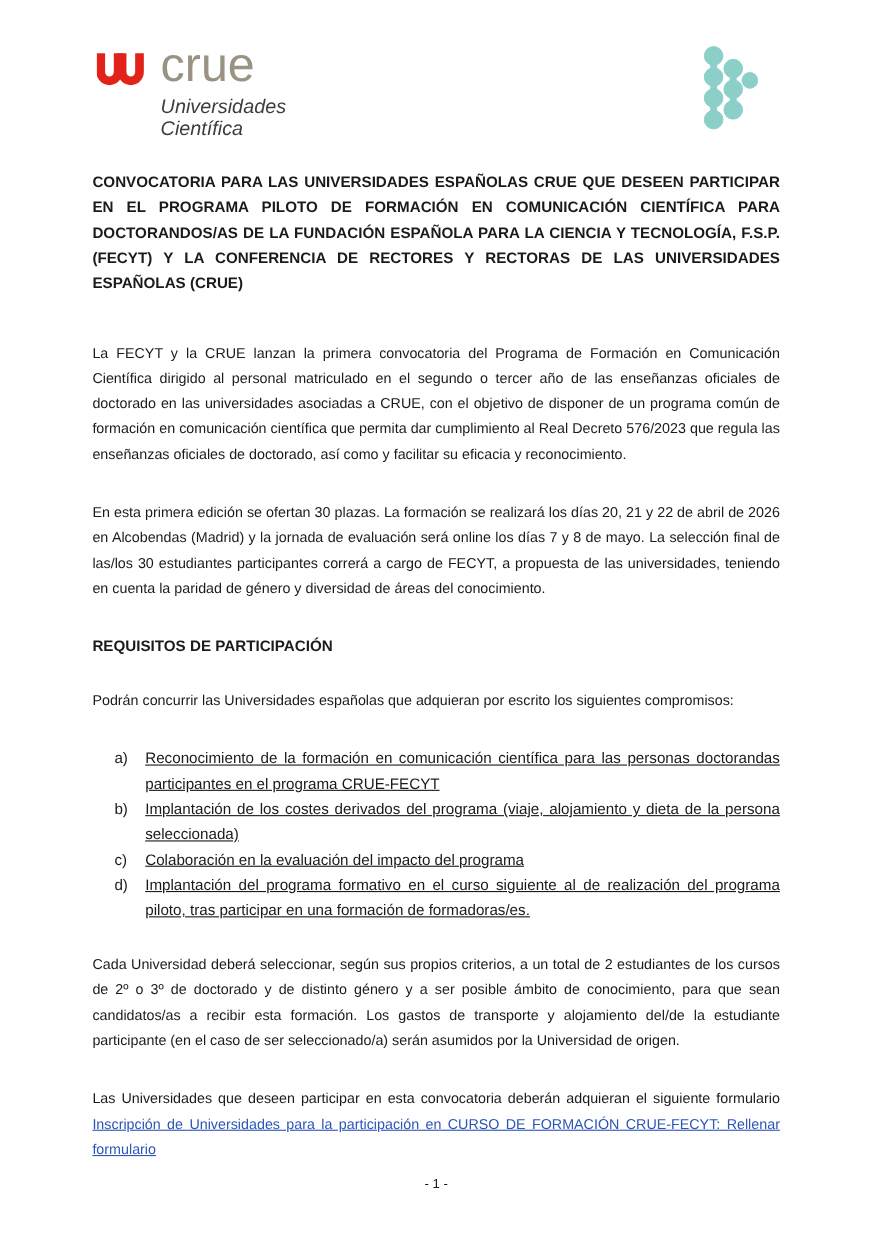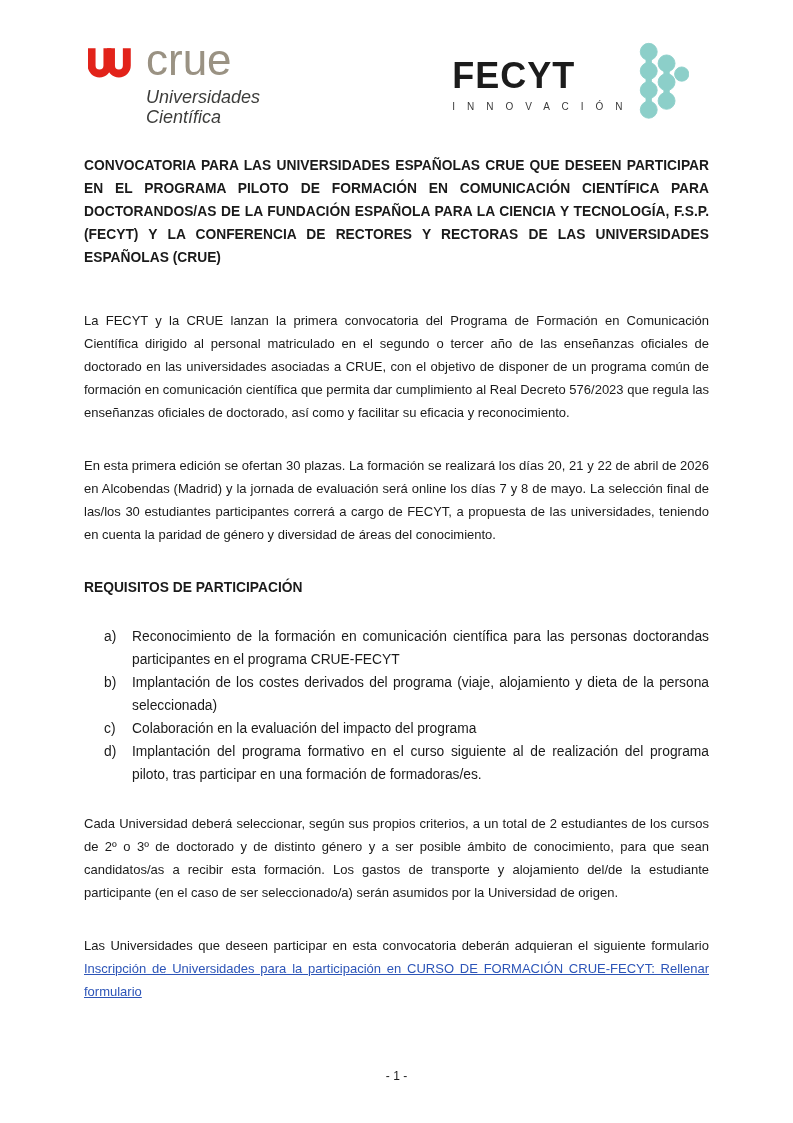--- a/index.html
+++ b/index.html
@@ -28,21 +28,21 @@
     margin:26px 0 40px;
   }
   .para{font-size:13px;line-height:23px;text-align:justify;margin:0 0 30px;}
   .h2{font-weight:700;font-size:13.8px;line-height:23px;margin:0 0 26px;}
   .b{font-weight:400;}
   a.doc-link{color:#2d55b8;text-decoration:underline;cursor:pointer;}
 
   .olist{margin:0 0 26px 20px;}
   .oitem{display:flex;font-size:13.8px;line-height:23px;}
   .oitem .marker{flex:none;width:28px;}
-  .oitem .itext{flex:1;text-align:justify;}
+  .oitem .itext{flex:1;text-align:justify;text-decoration:underline;}
 
   .footer{position:absolute;bottom:40px;left:0;width:100%;text-align:center;
           font-size:12px;color:#1a1a1a;}
 </style>
 </head>
 <body>
 
 <div class="page">
 
   <header class="logos">
@@ -56,24 +56,20 @@
       <div class="crue-text">
         <div class="crue-word">crue</div>
         <div class="crue-sub">
           <div>Universidades</div>
           <div>Científica</div>
         </div>
       </div>
     </div>
 
     <div class="fecyt-logo">
-      <div class="fecyt-text">
-        <div class="fecyt-word">FECYT</div>
-        <div class="fecyt-sub">I N N O V A C I Ó N</div>
-      </div>
       <span>
         <svg width="52" height="82" viewBox="0 0 58 92">
           <g fill="#8ccfc9" stroke="#8ccfc9">
             <line x1="13" y1="11" x2="13" y2="76" stroke-width="7"></line>
             <circle cx="13" cy="11" r="9.5"></circle>
             <circle cx="13" cy="32.5" r="9.5"></circle>
             <circle cx="13" cy="54" r="9.5"></circle>
             <circle cx="13" cy="76" r="9.5"></circle>
             <line x1="33" y1="24" x2="33" y2="66" stroke-width="7"></line>
             <circle cx="33" cy="24" r="9.5"></circle>
@@ -89,20 +85,21 @@
   <main class="content">
 
     <p class="title">CONVOCATORIA PARA LAS UNIVERSIDADES ESPAÑOLAS CRUE QUE DESEEN PARTICIPAR EN EL PROGRAMA PILOTO DE FORMACIÓN EN COMUNICACIÓN CIENTÍFICA PARA DOCTORANDOS/AS DE LA FUNDACIÓN ESPAÑOLA PARA LA CIENCIA Y TECNOLOGÍA, F.S.P. (FECYT) Y LA CONFERENCIA DE RECTORES Y RECTORAS DE LAS UNIVERSIDADES ESPAÑOLAS (CRUE)</p>
 
     <p class="para">La FECYT y la CRUE lanzan la primera convocatoria del Programa de Formación en Comunicación Científica dirigido al personal matriculado en el segundo o tercer año de las enseñanzas oficiales de doctorado en las universidades asociadas a CRUE, con el objetivo de disponer de un programa común de formación en comunicación científica que permita dar cumplimiento al Real Decreto 576/2023 que regula las enseñanzas oficiales de doctorado, así como y facilitar su eficacia y reconocimiento.</p>
 
     <p class="para"><span>En esta primera edición se ofertan </span><span class="b">30 plazas</span><span>. La formación se realizará los días </span><span class="b">20, 21 y 22 de abril de 2026</span><span> en Alcobendas (Madrid) y la jornada de evaluación será </span><span class="b">online los días 7 y 8 de mayo.</span><span> La selección final de las/los 30 estudiantes participantes correrá a cargo de FECYT, a propuesta de las universidades, teniendo en cuenta la paridad de género y diversidad de áreas del conocimiento.</span></p>
 
     <h2 class="h2">REQUISITOS DE PARTICIPACIÓN</h2>
 
+    <p class="para">Podrán concurrir las Universidades españolas que adquieran por escrito los siguientes compromisos:</p>
 
     <div class="olist">
       <div class="oitem">
         <span class="marker">a)</span>
         <span class="itext">Reconocimiento de la formación en comunicación científica para las personas doctorandas participantes en el programa CRUE-FECYT</span>
       </div>
       <div class="oitem">
         <span class="marker">b)</span>
         <span class="itext">Implantación de los costes derivados del programa (viaje, alojamiento y dieta de la persona seleccionada)</span>
       </div>

